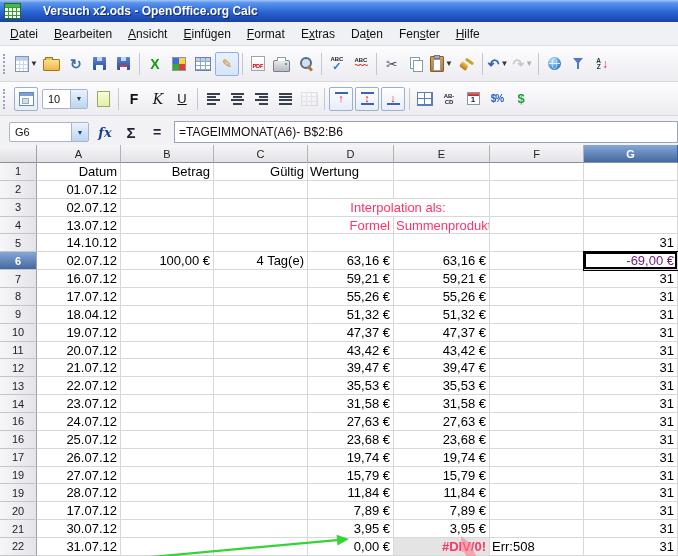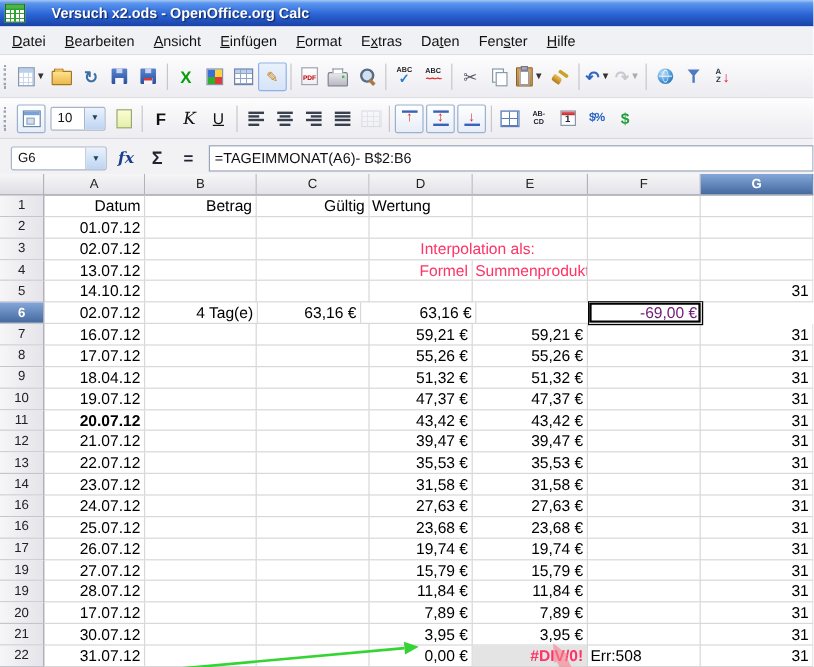--- a/index.html
+++ b/index.html
@@ -416,20 +416,21 @@
       <div class="cell" style="width: 93px; flex: 0 0 93px;"></div>
       <div class="cell" style="width: 94px; flex: 0 0 94px;"></div>
       <div class="cell" style="width: 86px; flex: 0 0 86px;"></div>
       <div class="cell" style="width: 96px; flex: 0 0 96px;"></div>
       <div class="cell" style="width: 94px; flex: 0 0 94px;"></div>
       <div class="cell" style="width: 94px; flex: 0 0 94px;">31</div>
     </div>
     <div class="grow">
       <div class="rhead sel">6</div>
       <div class="cell" style="width: 84px; flex: 0 0 84px;">02.07.12</div>
+      <div class="cell" style="width: 93px; flex: 0 0 93px;">100,00 €</div>
       <div class="cell" style="width: 94px; flex: 0 0 94px;">4 Tag(e)</div>
       <div class="cell" style="width: 86px; flex: 0 0 86px;">63,16 €</div>
       <div class="cell" style="width: 96px; flex: 0 0 96px;">63,16 €</div>
       <div class="cell" style="width: 94px; flex: 0 0 94px;"></div>
       <div class="cell red selcell" style="width: 94px; flex: 0 0 94px;">-69,00 €</div>
     </div>
     <div class="grow">
       <div class="rhead">7</div>
       <div class="cell" style="width: 84px; flex: 0 0 84px;">16.07.12</div>
       <div class="cell" style="width: 93px; flex: 0 0 93px;"></div>
@@ -464,21 +465,21 @@
       <div class="cell" style="width: 84px; flex: 0 0 84px;">19.07.12</div>
       <div class="cell" style="width: 93px; flex: 0 0 93px;"></div>
       <div class="cell" style="width: 94px; flex: 0 0 94px;"></div>
       <div class="cell" style="width: 86px; flex: 0 0 86px;">47,37 €</div>
       <div class="cell" style="width: 96px; flex: 0 0 96px;">47,37 €</div>
       <div class="cell" style="width: 94px; flex: 0 0 94px;"></div>
       <div class="cell" style="width: 94px; flex: 0 0 94px;">31</div>
     </div>
     <div class="grow">
       <div class="rhead">11</div>
-      <div class="cell" style="width: 84px; flex: 0 0 84px; font-weight: bold;">20.07.12</div>
+      <div class="cell" style="width: 84px; flex: 0 0 84px;">20.07.12</div>
       <div class="cell" style="width: 93px; flex: 0 0 93px;"></div>
       <div class="cell" style="width: 94px; flex: 0 0 94px;"></div>
       <div class="cell" style="width: 86px; flex: 0 0 86px;">43,42 €</div>
       <div class="cell" style="width: 96px; flex: 0 0 96px;">43,42 €</div>
       <div class="cell" style="width: 94px; flex: 0 0 94px;"></div>
       <div class="cell" style="width: 94px; flex: 0 0 94px;">31</div>
     </div>
     <div class="grow">
       <div class="rhead">12</div>
       <div class="cell" style="width: 84px; flex: 0 0 84px;">21.07.12</div>

